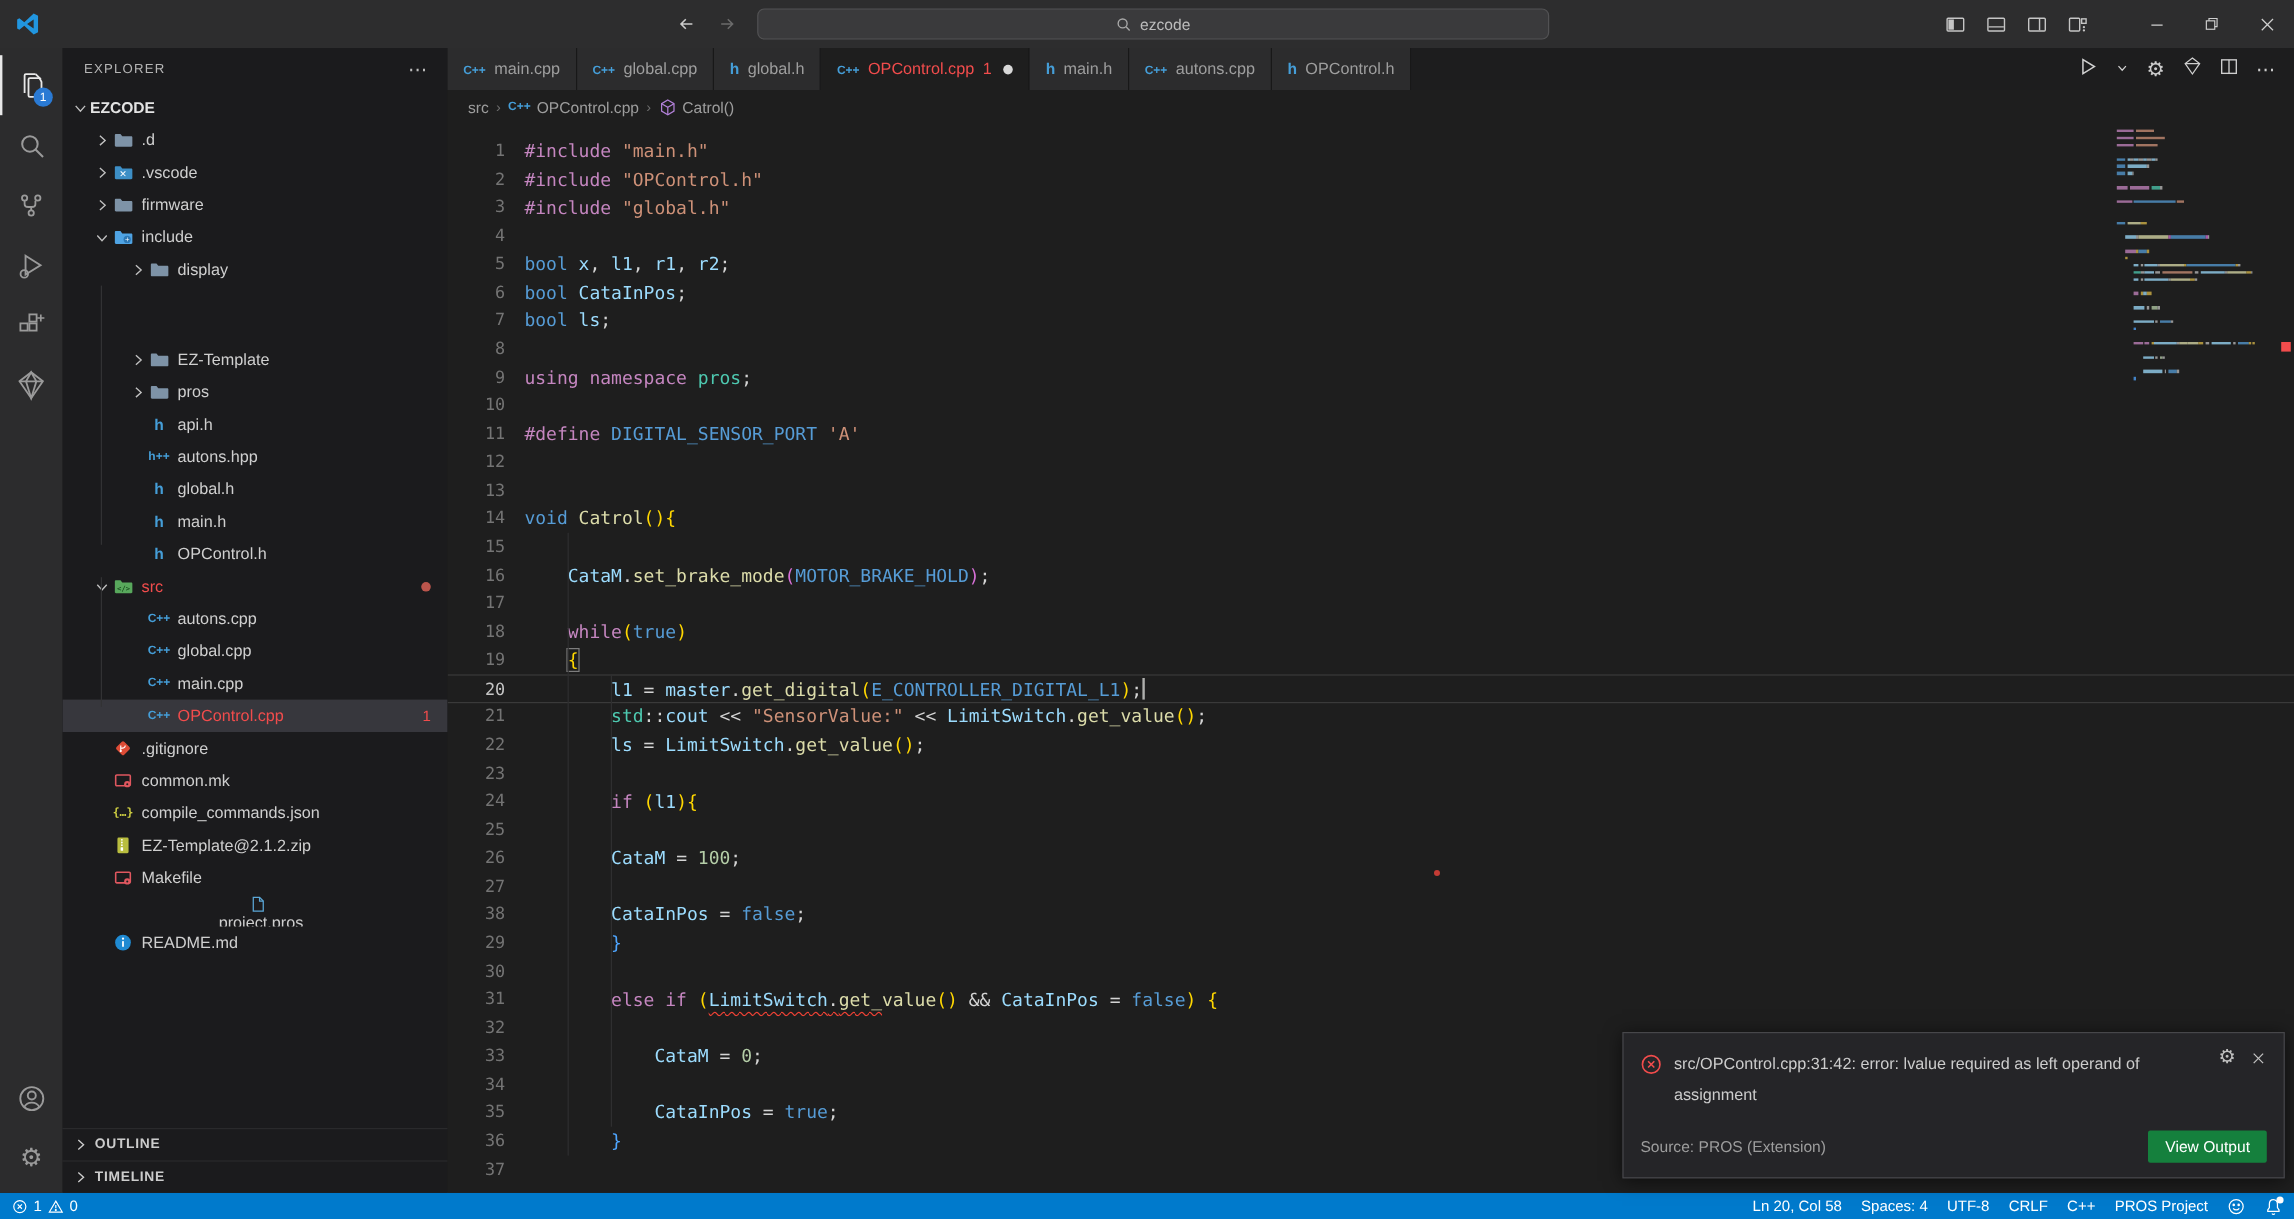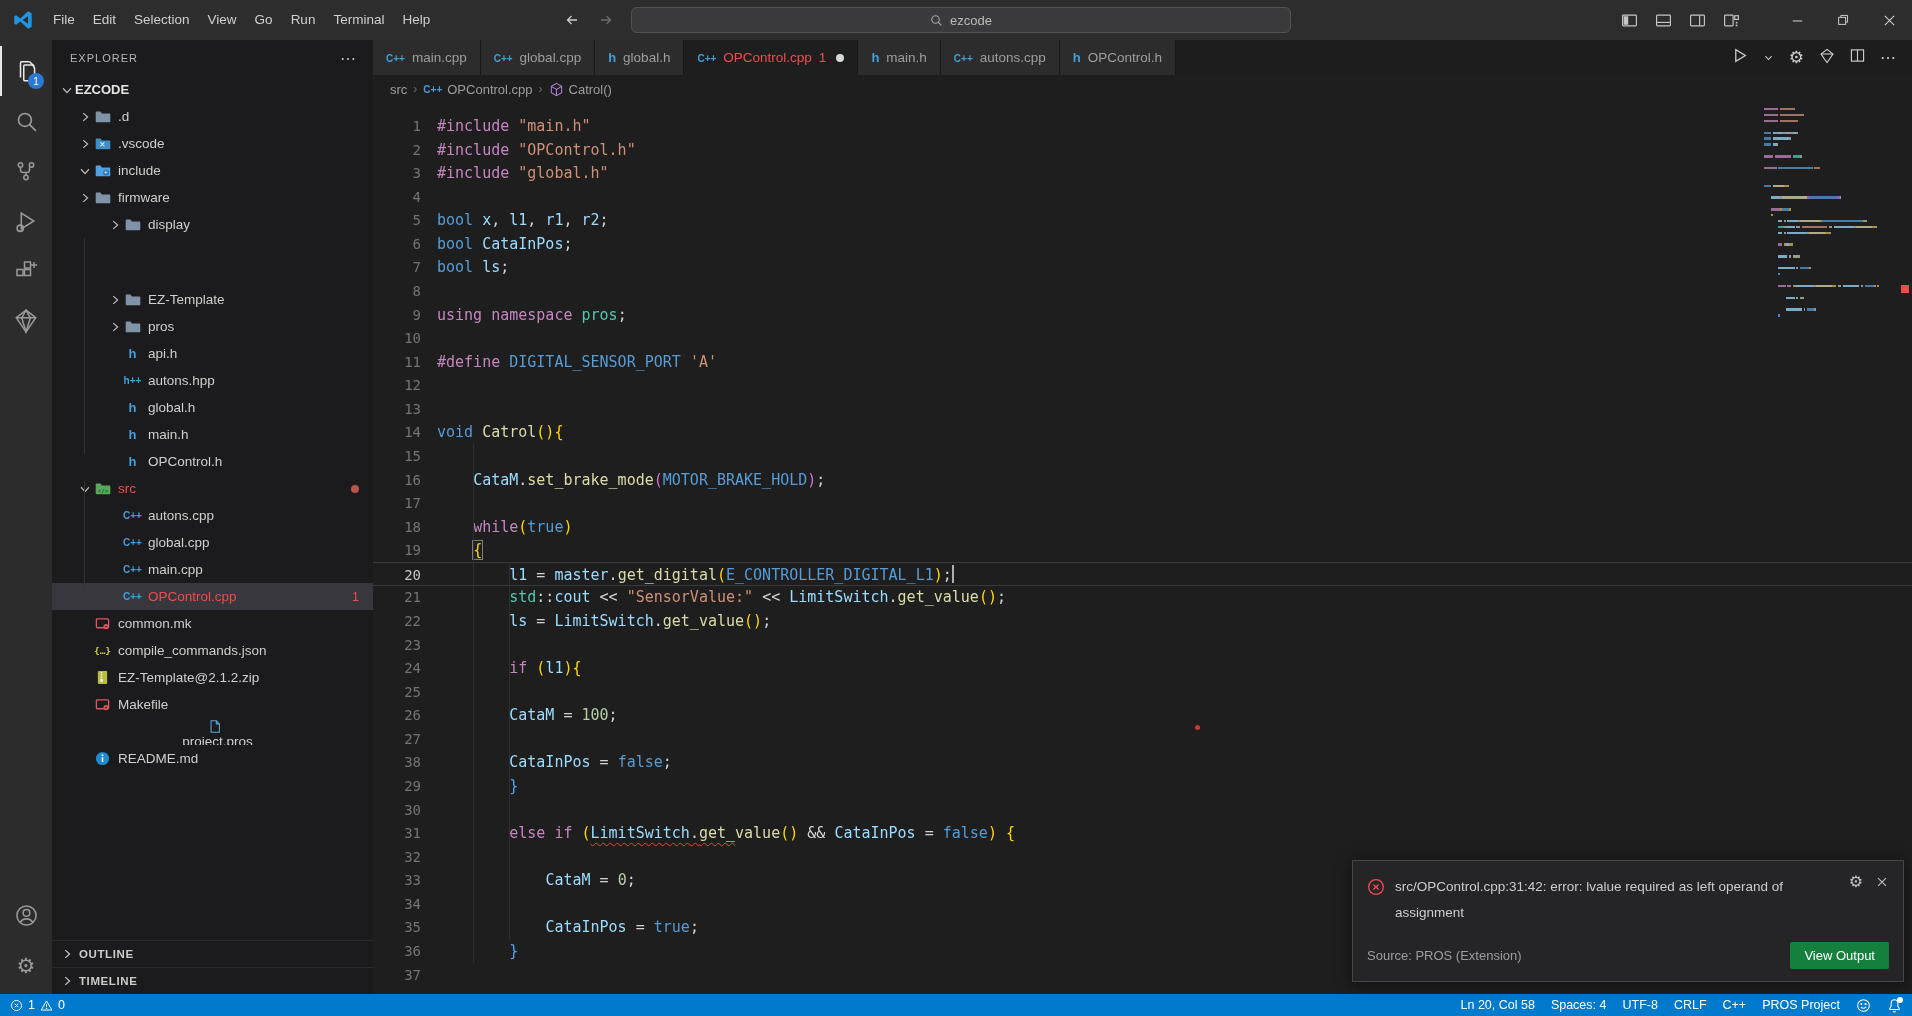--- a/index.html
+++ b/index.html
@@ -100,30 +100,20 @@
   .toast-source { color:#9d9d9d; font-size:13px; }
   .toast-btn { margin-left:auto; background:#15803d; color:#ffffff; border:none; font-size:13px; padding:6px 14px; font-family:"Liberation Sans",sans-serif; border-radius:2px; }
 </style>
 </head>
 <body>
 
 <div class="titlebar">
   <svg class="vscode-logo" viewBox="0 0 24 24">
       <path fill="#2196e0" d="M17.5 2.5L9 10.3 4.5 6.8 2.5 7.8v8.4l2 1 4.5-3.5 8.5 7.8 4-2V4.5zm0 5.3v8.4L11.5 12z"></path>
     </svg>
-  <div id="menus" style="display:flex;">
-      <div class="menu-item">File</div>
-      <div class="menu-item">Edit</div>
-      <div class="menu-item">Selection</div>
-      <div class="menu-item">View</div>
-      <div class="menu-item">Go</div>
-      <div class="menu-item">Run</div>
-      <div class="menu-item">Terminal</div>
-      <div class="menu-item">Help</div>
-    </div>
   <div class="nav-arrow nav-back">
     <svg width="16" height="16" viewBox="0 0 16 16" fill="none" stroke="currentColor" stroke-width="1.3">
         <path d="M13 8H3.5M7.5 4L3.5 8l4 4"></path>
       </svg>
   </div>
   <div class="nav-arrow nav-fwd">
     <svg width="16" height="16" viewBox="0 0 16 16" fill="none" stroke="currentColor" stroke-width="1.3">
         <path d="M3 8h9.5M8.5 4l4 4-4 4"></path>
       </svg>
   </div>
@@ -309,45 +299,45 @@
             <svg width="17" height="15" viewBox="0 0 16 15">
               <path d="M1.2 2.6h4.7l1.5 1.9h7.4c.6 0 1 .4 1 1v6.8c0 .6-.4 1-1 1H2.2c-.6 0-1-.4-1-1V3.6c0-.6.4-1 1-1z" fill="#3d8fc6"></path>
               <text x="8" y="11.4" font-size="7.5" fill="#fff" text-anchor="middle" font-family="Liberation Sans">✕</text>
             </svg>
           </span>
           <span class="tlabel">.vscode</span>
         </div>
         <div class="tree-row" style="padding-left: 24px;">
           <span class="chev">
             <svg width="14" height="14" viewBox="0 0 16 16" fill="none" stroke="currentColor" stroke-width="1.3">
+              <path d="M6 3.5l5 4.5-5 4.5"></path>
+            </svg>
+          </span>
+          <span class="ticon">
+            <svg width="17" height="15" viewBox="0 0 16 15">
+              <path d="M1.2 2.6h4.7l1.5 1.9h7.4c.6 0 1 .4 1 1v6.8c0 .6-.4 1-1 1H2.2c-.6 0-1-.4-1-1V3.6c0-.6.4-1 1-1z" fill="#7e93a7"></path>
+            </svg>
+          </span>
+          <span class="tlabel">firmware</span>
+        </div>
+        <div class="tree-row" style="padding-left: 24px;">
+          <span class="chev">
+            <svg width="14" height="14" viewBox="0 0 16 16" fill="none" stroke="currentColor" stroke-width="1.3">
               <path d="M3.5 6l4.5 5 4.5-5"></path>
             </svg>
           </span>
           <span class="ticon">
             <svg width="17" height="15" viewBox="0 0 16 15">
               <path d="M1.2 2.6h4.7l1.5 1.9h7.4c.6 0 1 .4 1 1v6.8c0 .6-.4 1-1 1H2.2c-.6 0-1-.4-1-1V3.6c0-.6.4-1 1-1z" fill="#4fa3e3"></path>
               <circle cx="11.5" cy="9.5" r="3" fill="#2d78b5"></circle>
               <text x="11.5" y="12" font-size="6.5" fill="#fff" text-anchor="middle" font-family="Liberation Sans">+</text>
             </svg>
           </span>
           <span class="tlabel">include</span>
         </div>
-        <div class="tree-row" style="padding-left: 24px;">
-          <span class="chev">
-            <svg width="14" height="14" viewBox="0 0 16 16" fill="none" stroke="currentColor" stroke-width="1.3">
-              <path d="M6 3.5l5 4.5-5 4.5"></path>
-            </svg>
-          </span>
-          <span class="ticon">
-            <svg width="17" height="15" viewBox="0 0 16 15">
-              <path d="M1.2 2.6h4.7l1.5 1.9h7.4c.6 0 1 .4 1 1v6.8c0 .6-.4 1-1 1H2.2c-.6 0-1-.4-1-1V3.6c0-.6.4-1 1-1z" fill="#7e93a7"></path>
-            </svg>
-          </span>
-          <span class="tlabel">firmware</span>
-        </div>
         <div class="tree-row" style="padding-left: 54px;">
           <span class="chev">
             <svg width="14" height="14" viewBox="0 0 16 16" fill="none" stroke="currentColor" stroke-width="1.3">
               <path d="M6 3.5l5 4.5-5 4.5"></path>
             </svg>
           </span>
           <span class="ticon">
             <svg width="17" height="15" viewBox="0 0 16 15">
               <path d="M1.2 2.6h4.7l1.5 1.9h7.4c.6 0 1 .4 1 1v6.8c0 .6-.4 1-1 1H2.2c-.6 0-1-.4-1-1V3.6c0-.6.4-1 1-1z" fill="#7e93a7"></path>
             </svg>
@@ -451,20 +441,31 @@
           </span>
           <span class="tlabel">main.cpp</span>
         </div>
         <div class="tree-row selected" style="padding-left: 54px;">
           <span class="chev"></span>
           <span class="ticon">
             <span class="txticon" style="font-size:10px;">C++</span>
           </span>
           <span class="tlabel err">OPControl.cpp</span>
           <span class="row-badge">1</span>
+        </div>
+        <div class="tree-row" style="padding-left: 24px;">
+          <span class="chev"></span>
+          <span class="ticon">
+            <svg width="15" height="15" viewBox="0 0 16 16">
+              <rect x="3.2" y="3.2" width="9.6" height="9.6" rx="1.5" transform="rotate(45 8 8)" fill="#de4c36"></rect>
+              <path d="M6 5.5v5M6 8c2.5 0 4-.5 4-2.5" stroke="#fff" stroke-width="1" fill="none"></path>
+              <circle cx="6" cy="10.5" r="1" fill="#fff"></circle>
+            </svg>
+          </span>
+          <span class="tlabel">.gitignore</span>
         </div>
         <div class="tree-row" style="padding-left: 24px;">
           <span class="chev"></span>
           <span class="ticon">
             <svg width="15" height="15" viewBox="0 0 16 16" fill="none">
               <rect x="1.5" y="3" width="13" height="9.5" rx="1" stroke="#e0575f" stroke-width="1.4"></rect>
               <circle cx="11.8" cy="11.2" r="2.8" fill="#e0575f"></circle>
               <circle cx="11.8" cy="11.2" r="0.9" fill="#1b1b1d"></circle>
             </svg>
           </span>

